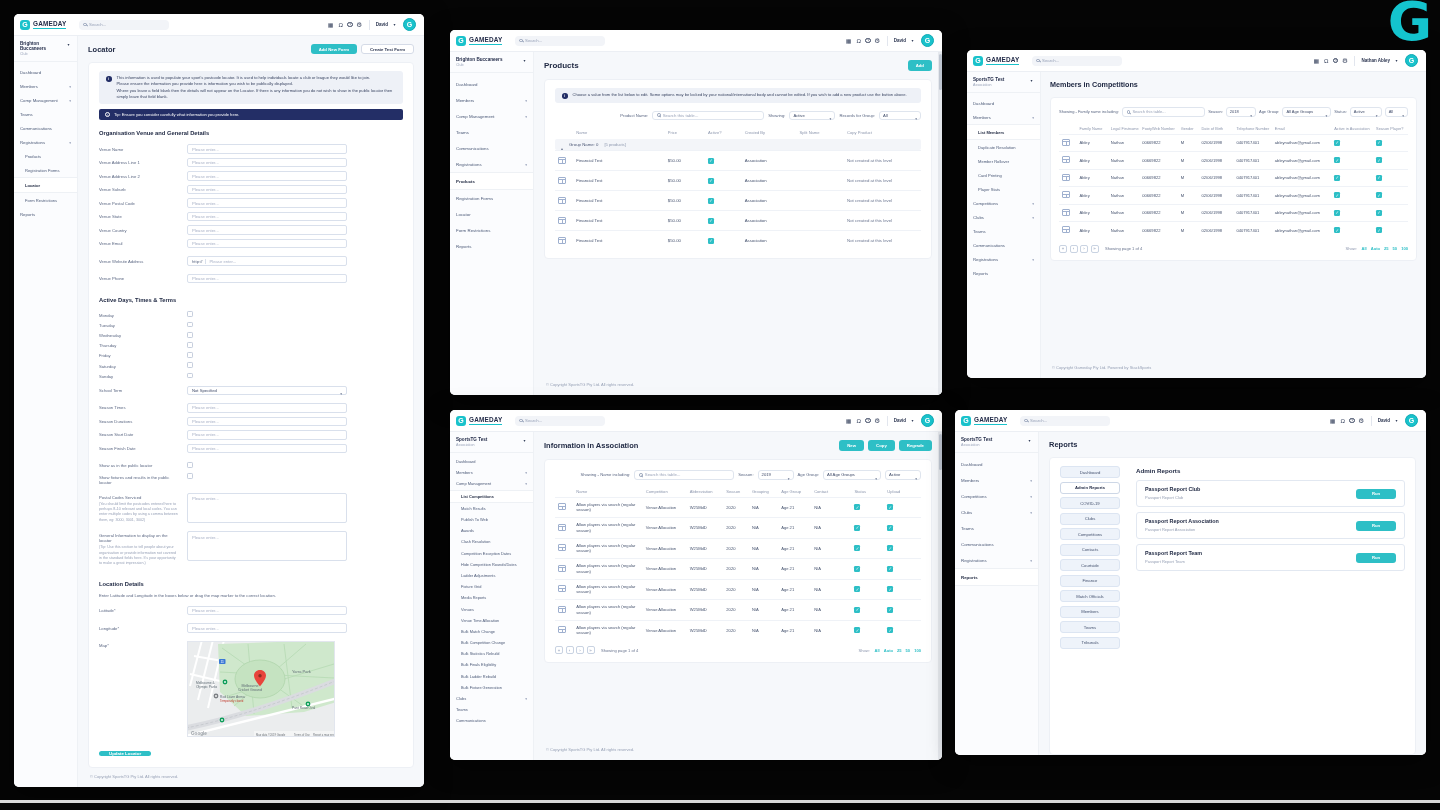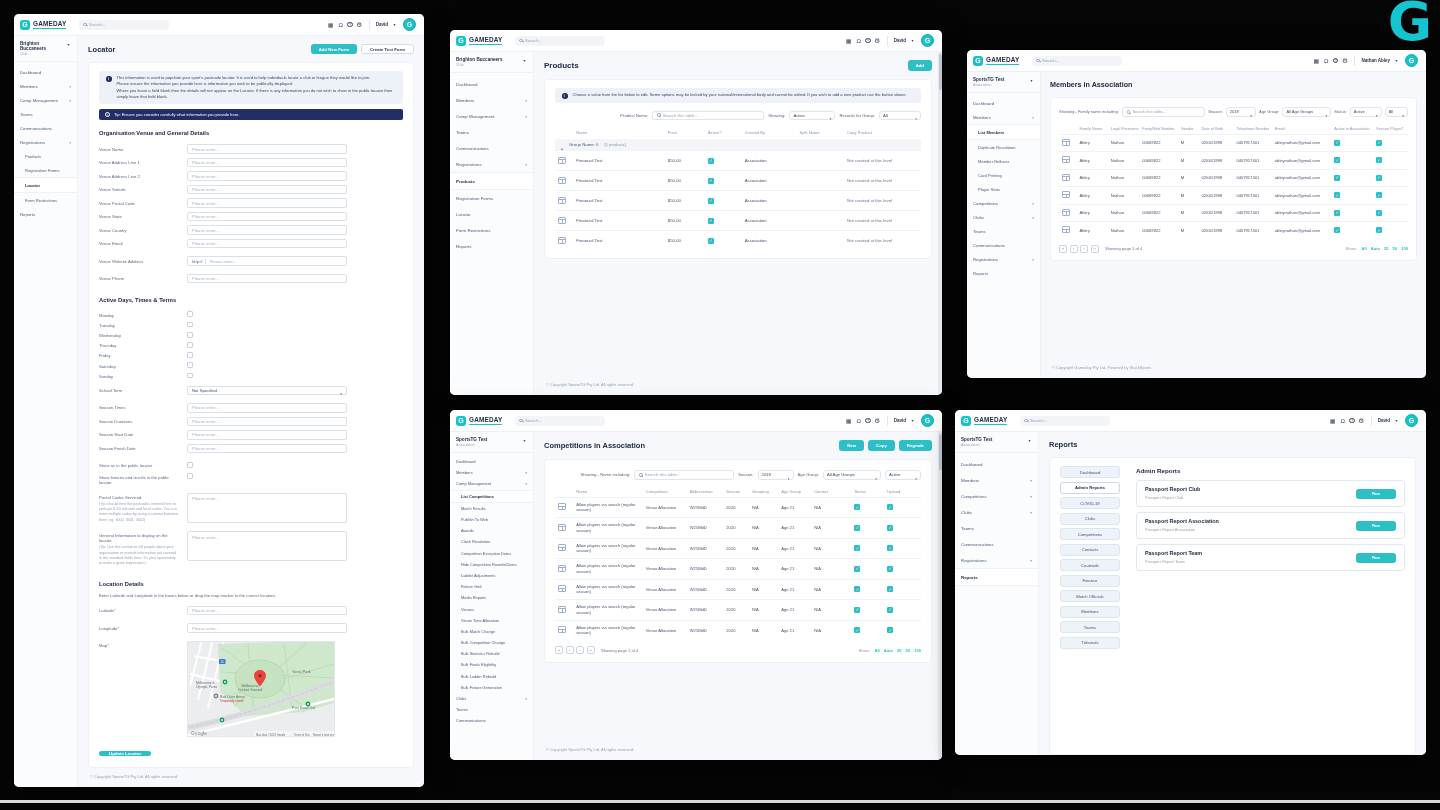--- a/index.html
+++ b/index.html
@@ -720,21 +720,21 @@
             <span class="micaret"></span>
           </div>
           <div class="mi">
             <span>Reports</span>
             <span class="micaret"></span>
           </div>
         </div>
     </div>
     <div class="pmain" style="padding:0 9px;">
       <div class="titlerow">
-        <span class="ptitle" style="font-size:7.2px;">Members in Association</span>
+        <span class="ptitle" style="font-size:7.2px;">Members in Competitions</span>
       </div>
       <div class="card" style="padding:7px 8px;">
         <div class="frtbl" style="margin-top:2px;gap:3px;">
           <span class="flabel" style="font-size:4px;">Showing - Family name including:</span>
           <div class="tsearch" style="width:96px;">
             <span class="mg"></span>
             <span class="ph" style="font-size:4px;">Search this table...</span>
           </div>
           <span class="flabel" style="font-size:4px;">Season:</span>
           <span class="sel" style="width:34px;">
@@ -988,21 +988,21 @@
             <span class="micaret"></span>
           </div>
           <div class="mi">
             <span>Communications</span>
             <span class="micaret"></span>
           </div>
         </div>
     </div>
     <div class="pmain">
       <div class="titlerow">
-        <span class="ptitle">Competitions in Association</span>
+        <span class="ptitle">Information in Association</span>
         <span class="bt" style="height:11px;">New</span>
         <span class="bt" style="height:11px;">Copy</span>
         <span class="bt" style="height:11px;">Regrade</span>
       </div>
       <div class="card">
         <div class="frtbl" style="margin-top:2px;">
           <span class="flabel">Showing - Name including:</span>
           <div class="tsearch" style="width:100px;">
             <span class="mg"></span>
             <span class="ph">Search this table...</span>

